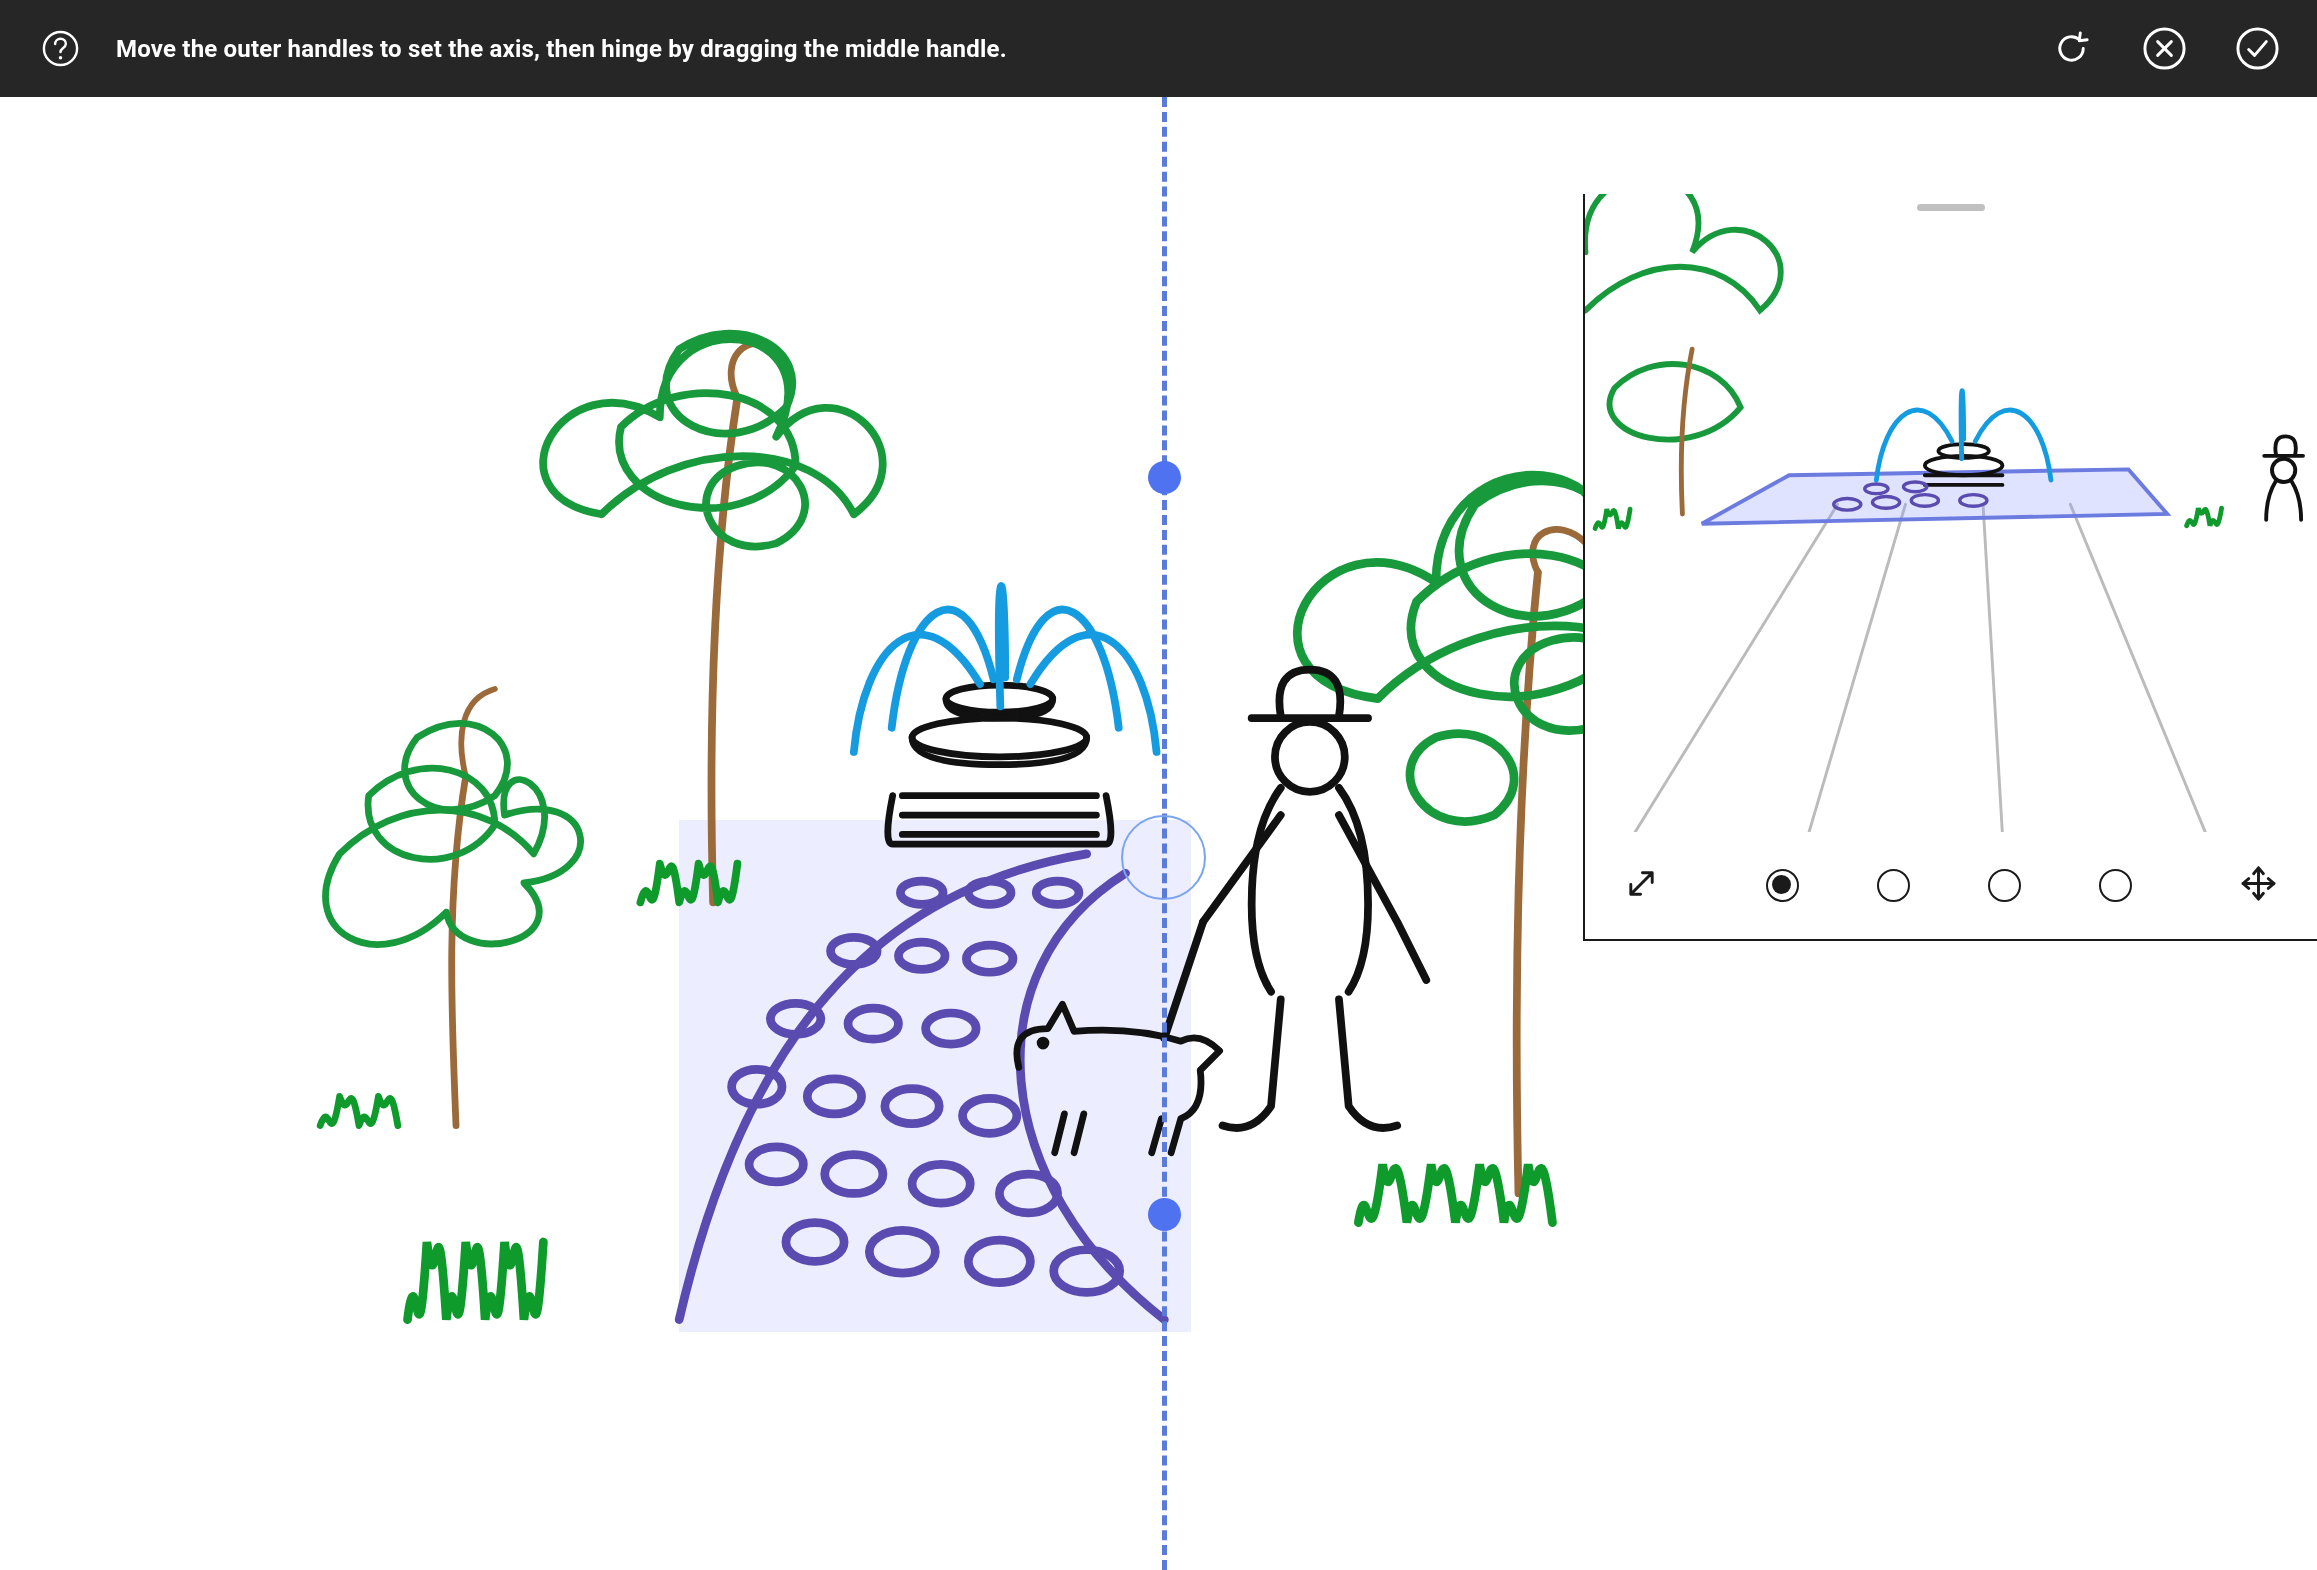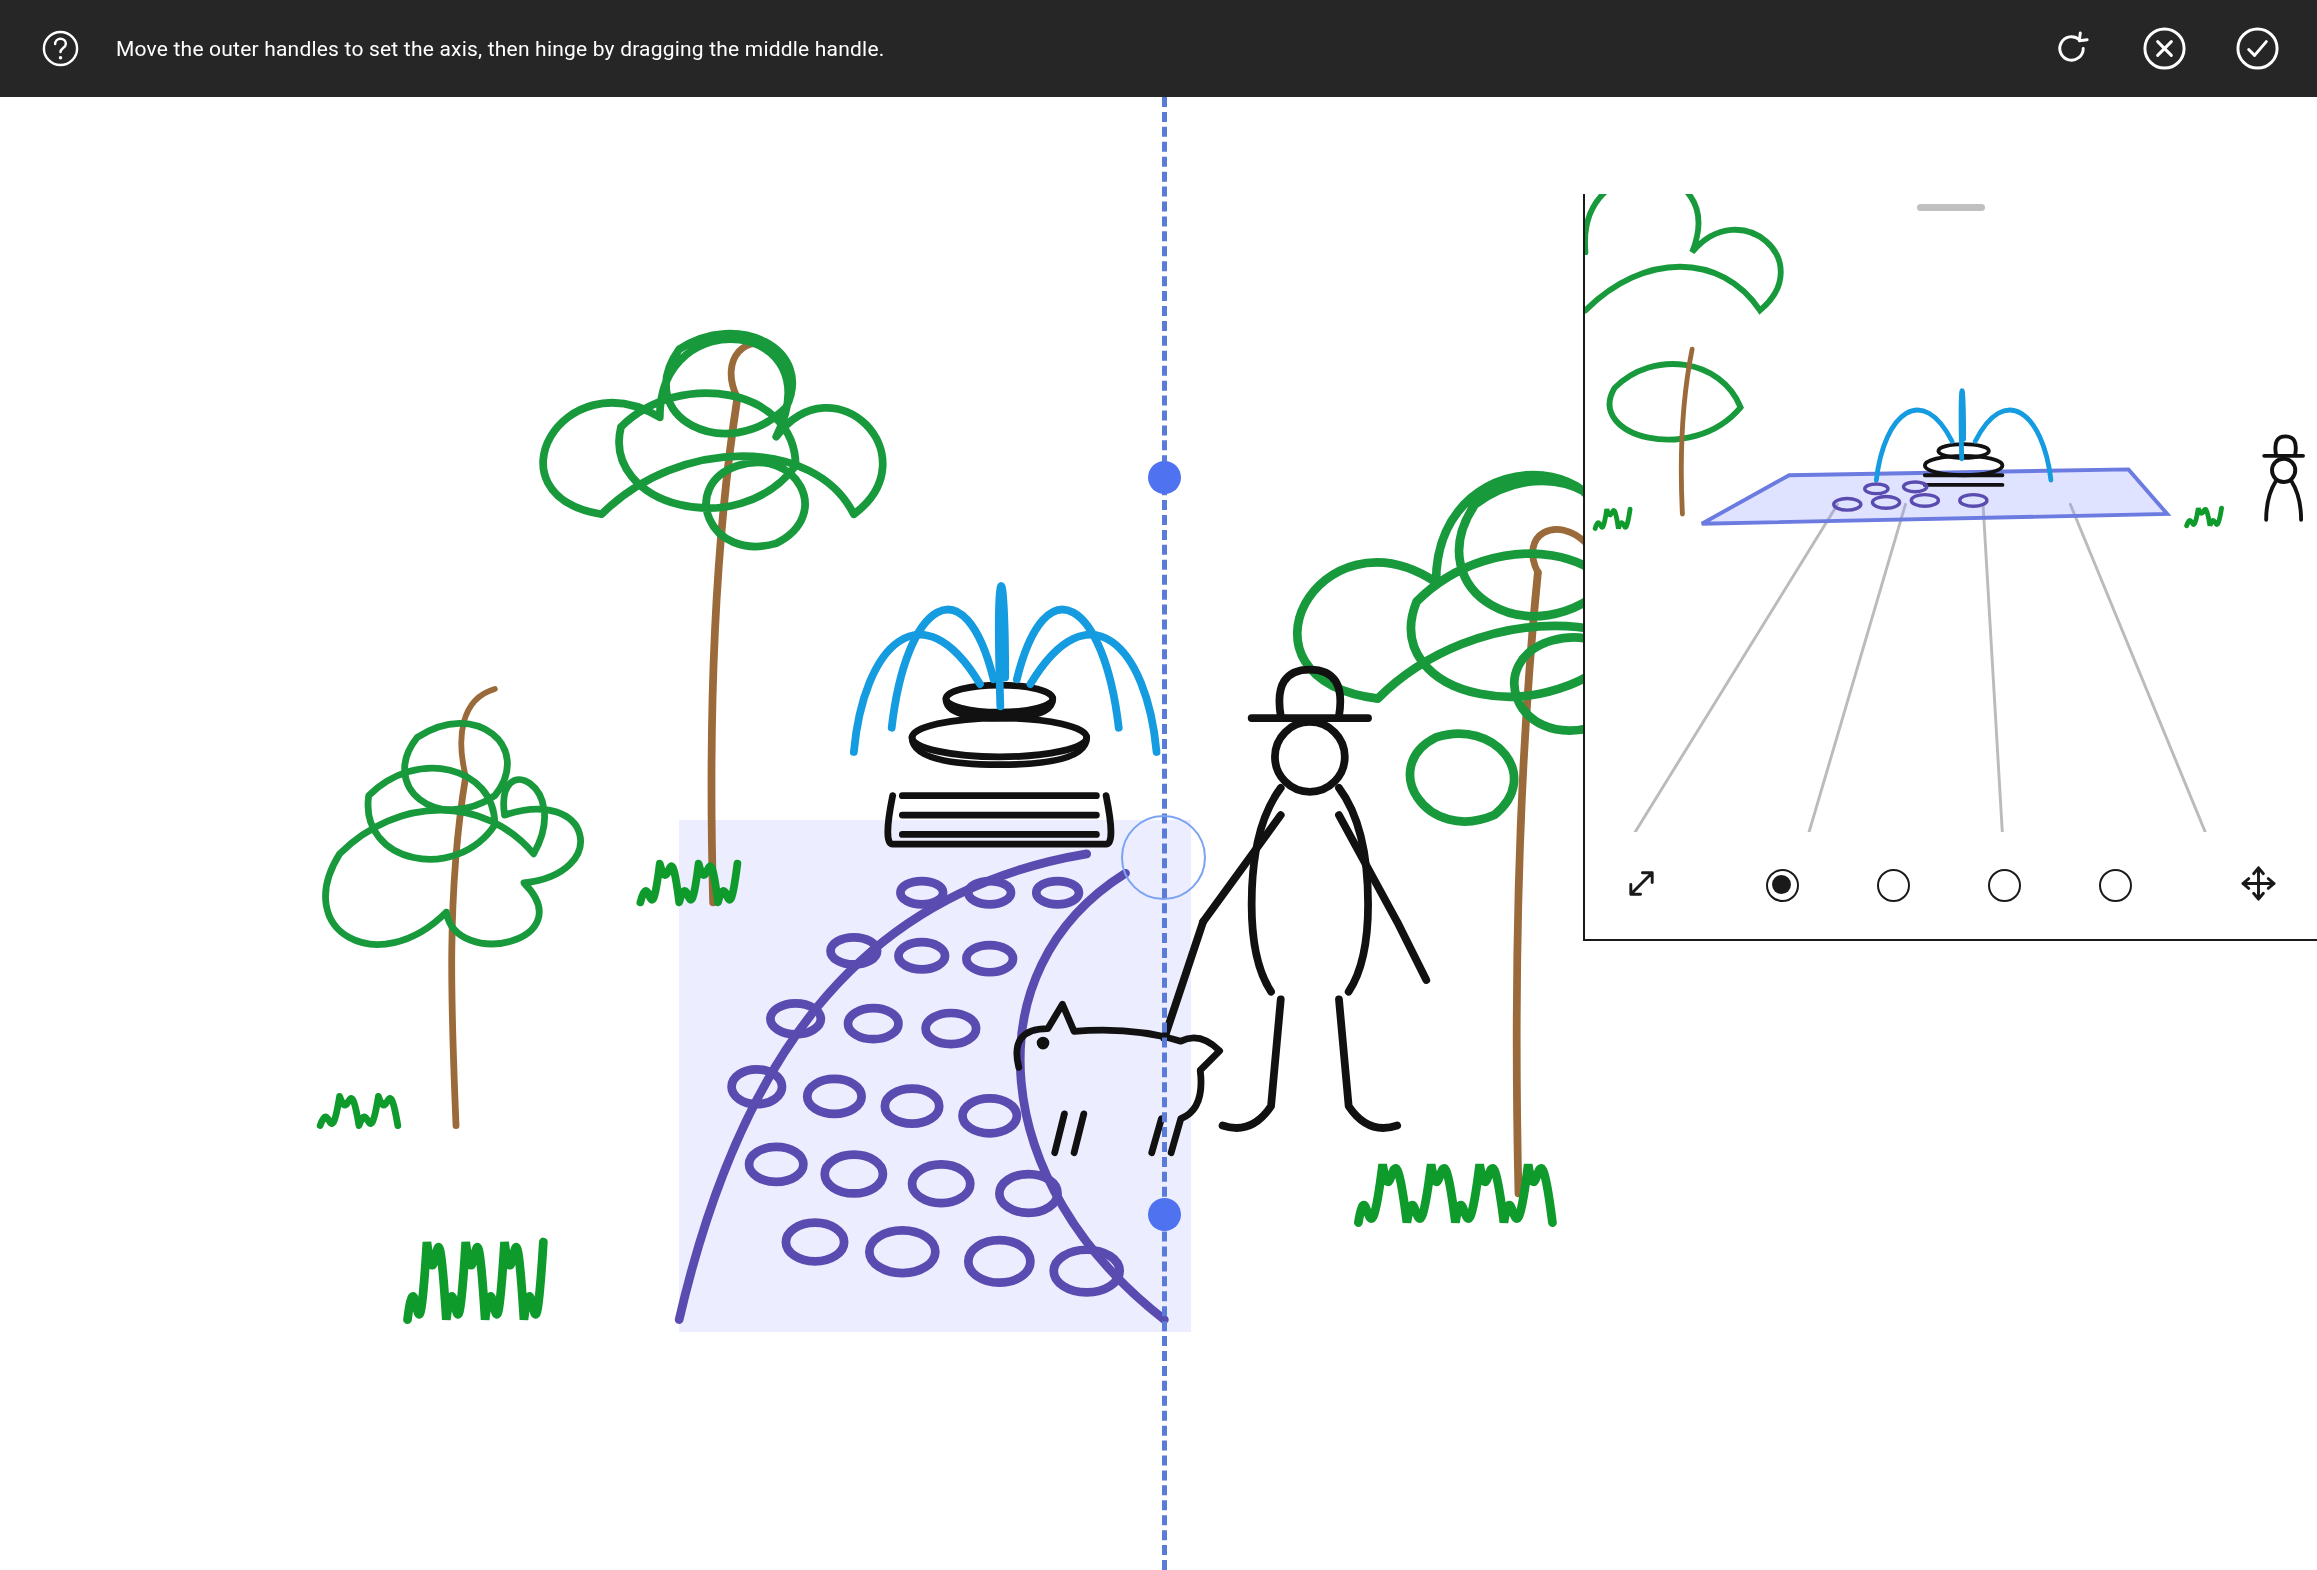--- a/index.html
+++ b/index.html
@@ -8,21 +8,21 @@
   .app { position: relative; width: 2317px; height: 1570px; background: #fff; }
 
   
   .topbar {
     position: absolute; top: 0; left: 0; right: 0; height: 97px;
     background: #262626;
     display: flex; align-items: center; padding: 0 33px;
     color: #fff;
   }
   .topbar .help { width: 43px; height: 43px; display:flex; align-items:center; justify-content:center; margin-right: 29px; }
-  .topbar .instruction { font-size: 21px; font-weight: 400; letter-spacing: 0.2px; flex: 1; }
+  .topbar .instruction { font-size: 24px; font-weight: 700; letter-spacing: 0.2px; flex: 1; }
   .topbar .actions { display:flex; gap: 39px; align-items:center; }
   .topbar .icon-btn { width: 54px; height: 54px; display:flex; align-items:center; justify-content:center; }
 
   
   .canvas-area { position: absolute; top:97px; left:0; right:0; bottom:0; background:#fff; }
 
   
   .selection-box {
     position:absolute; left:679px; top:723px; width:512px; height:512px;
     background: rgba(120,130,255,.14);

